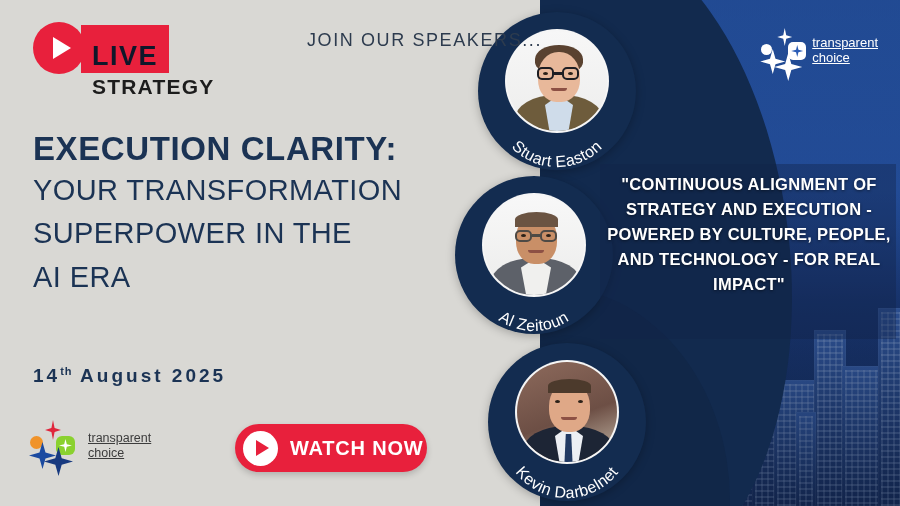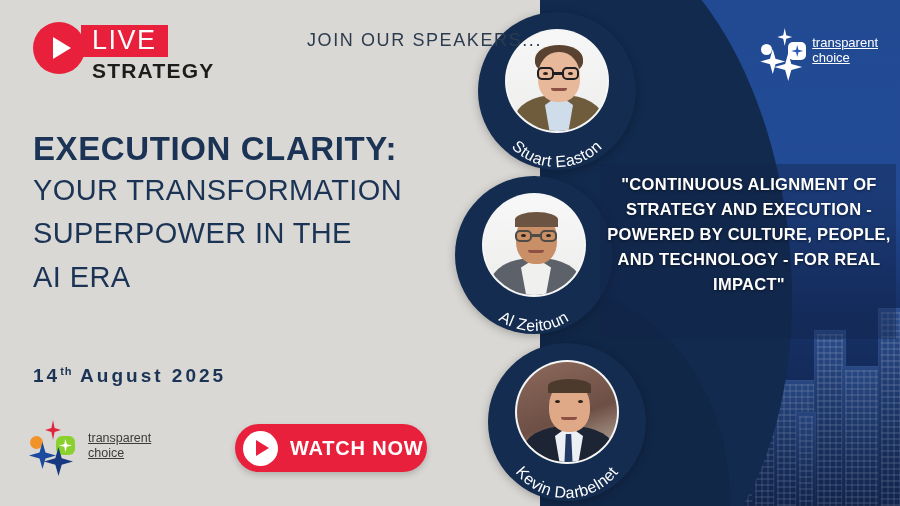--- a/index.html
+++ b/index.html
@@ -50,22 +50,22 @@
     width:52px; height:52px; border-radius:50%; background:#e8203c;
     display:flex; align-items:center; justify-content:center; flex:0 0 auto;
   }
   .play-tri {
     width:0; height:0; border-left:18px solid #fff;
     border-top:11px solid transparent; border-bottom:11px solid transparent;
     margin-left:5px;
   }
   .live-text { margin-left:-4px; margin-top:3px; }
   .live-word {
-    background:#e8203c; color:#ffffff; font-weight:normal; font-size:27px;
-    letter-spacing:1.5px; padding:1px 11px 2px 11px; display:inline-block; line-height:1.08;
+    background:#e8203c; color:#0f172a; font-weight:bold; font-size:27px;
+    letter-spacing:1.5px; padding:17px 11px 2px 11px; display:inline-block; line-height:1.08;
   }
   .webinar-word {
     display:block; color:#1c1c1c; font-weight:bold; font-size:21px;
     letter-spacing:1.2px; margin-top:2px; margin-left:11px;
   }
 
   .headline { position:absolute; left:33px; top:130px; color:#1b3354; }
   .hl1 { font-size:33px; font-weight:bold; letter-spacing:.6px; line-height:1.18; }
   .hl2, .hl3, .hl4 { font-size:29px; font-weight:normal; letter-spacing:.4px; line-height:1.5; }
 

